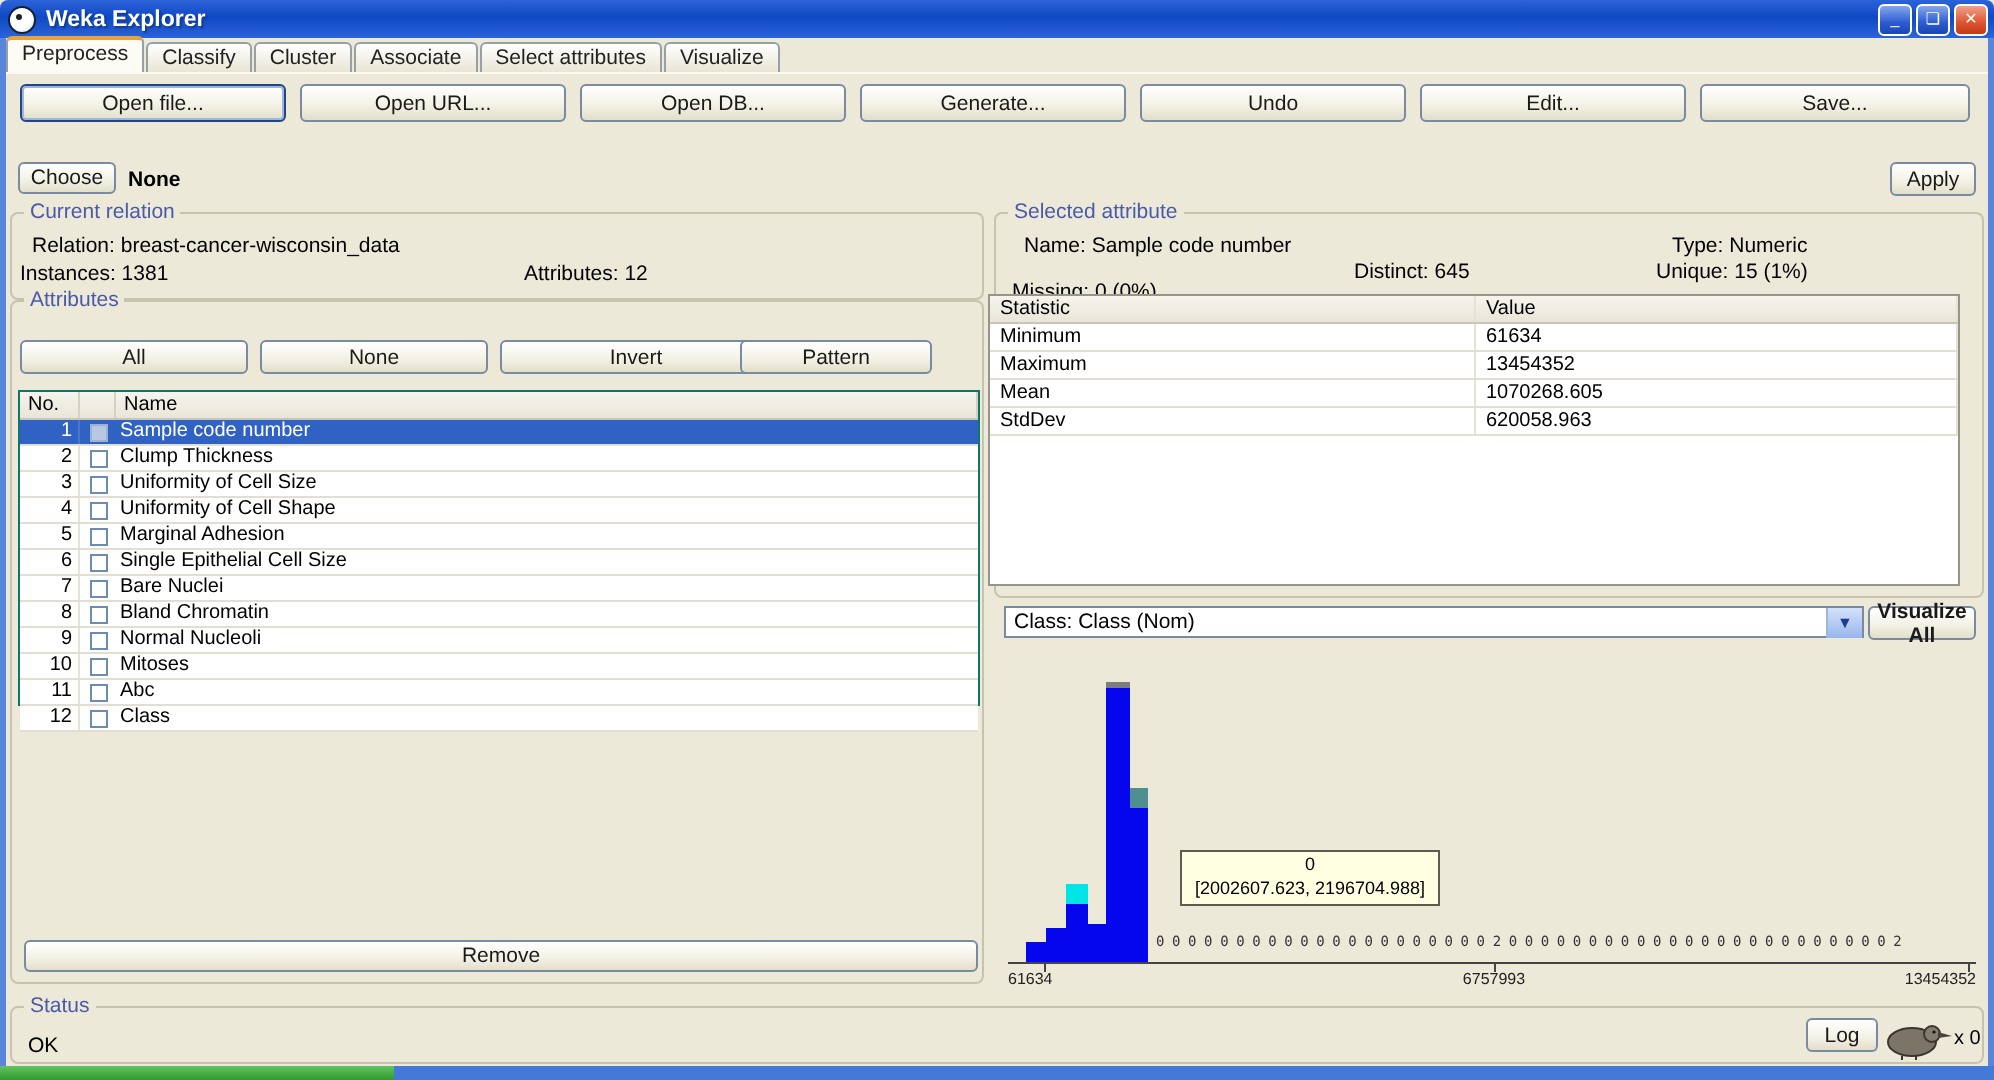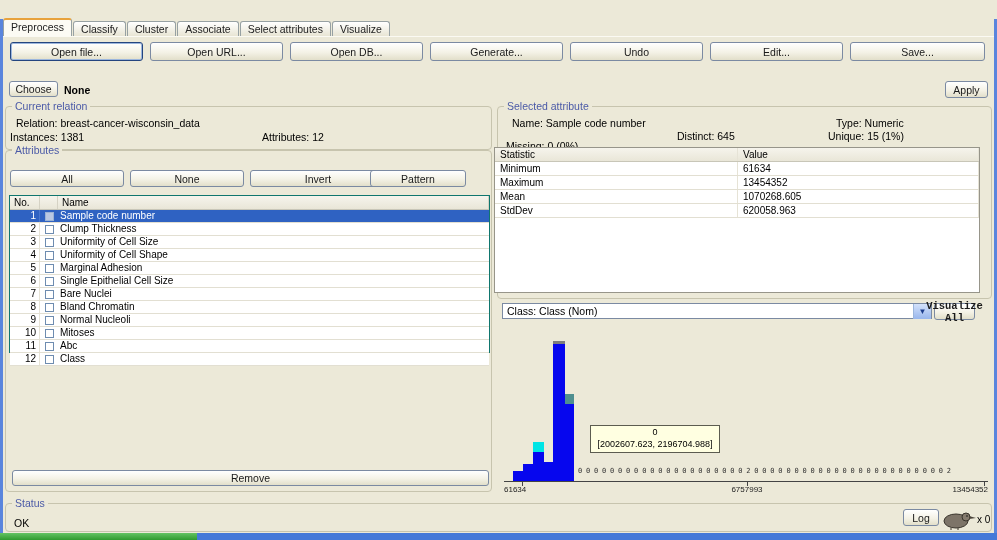--- a/index.html
+++ b/index.html
@@ -101,20 +101,29 @@
   
   #taskbar{position:absolute;left:0;top:533px;width:997px;height:7px;background:#4579d8;}
   #task-start{position:absolute;left:0;top:0;width:197px;height:7px;
     background:linear-gradient(180deg,#63c363,#2f9a2f);}
 </style>
 </head>
 <body>
 
 <div id="screen">
 
+  <div id="titlebar">
+    <div id="app-icon"></div>
+    <span id="win-title">Weka Explorer</span>
+    <div class="wbtns">
+      <div class="wbtn">_</div>
+      <div class="wbtn">❏</div>
+      <div class="wbtn close">✕</div>
+    </div>
+  </div>
   <div class="sideframe" style="left:0;"></div>
   <div class="sideframe" style="left:994px;"></div>
 
   <div id="tabstrip">
     <div class="tab selected">Preprocess</div>
     <div class="tab">Classify</div>
     <div class="tab">Cluster</div>
     <div class="tab">Associate</div>
     <div class="tab">Select attributes</div>
     <div class="tab">Visualize</div>
@@ -295,21 +304,21 @@
     <div class="srow">
       <span>StdDev</span>
       <span>620058.963</span>
     </div>
   </div>
 
   <div id="class-combo">
     <span class="cval">Class: Class (Nom)</span>
     <span id="combo-arrow">▼</span>
   </div>
-  <div class="btn" style="left:934px;top:303px;width:41px;height:17px;font-weight:bold;font-family:Liberation Mono, monospace;">Visualize All</div>
+  <div class="btn" style="left:934px;top:303px;width:54px;height:17px;font-weight:bold;">Visualize All</div>
 
   <div id="hist">
     <div id="tooltip">
       <div>0</div>
       <div>[2002607.623, 2196704.988]</div>
     </div>
     <span id="zero-row">000000000000000000000020000000000000000000000002</span>
     <div id="axis-line"></div>
     <div class="tick" style="left:20px;"></div>
     <div class="tick" style="left:245px;"></div>

